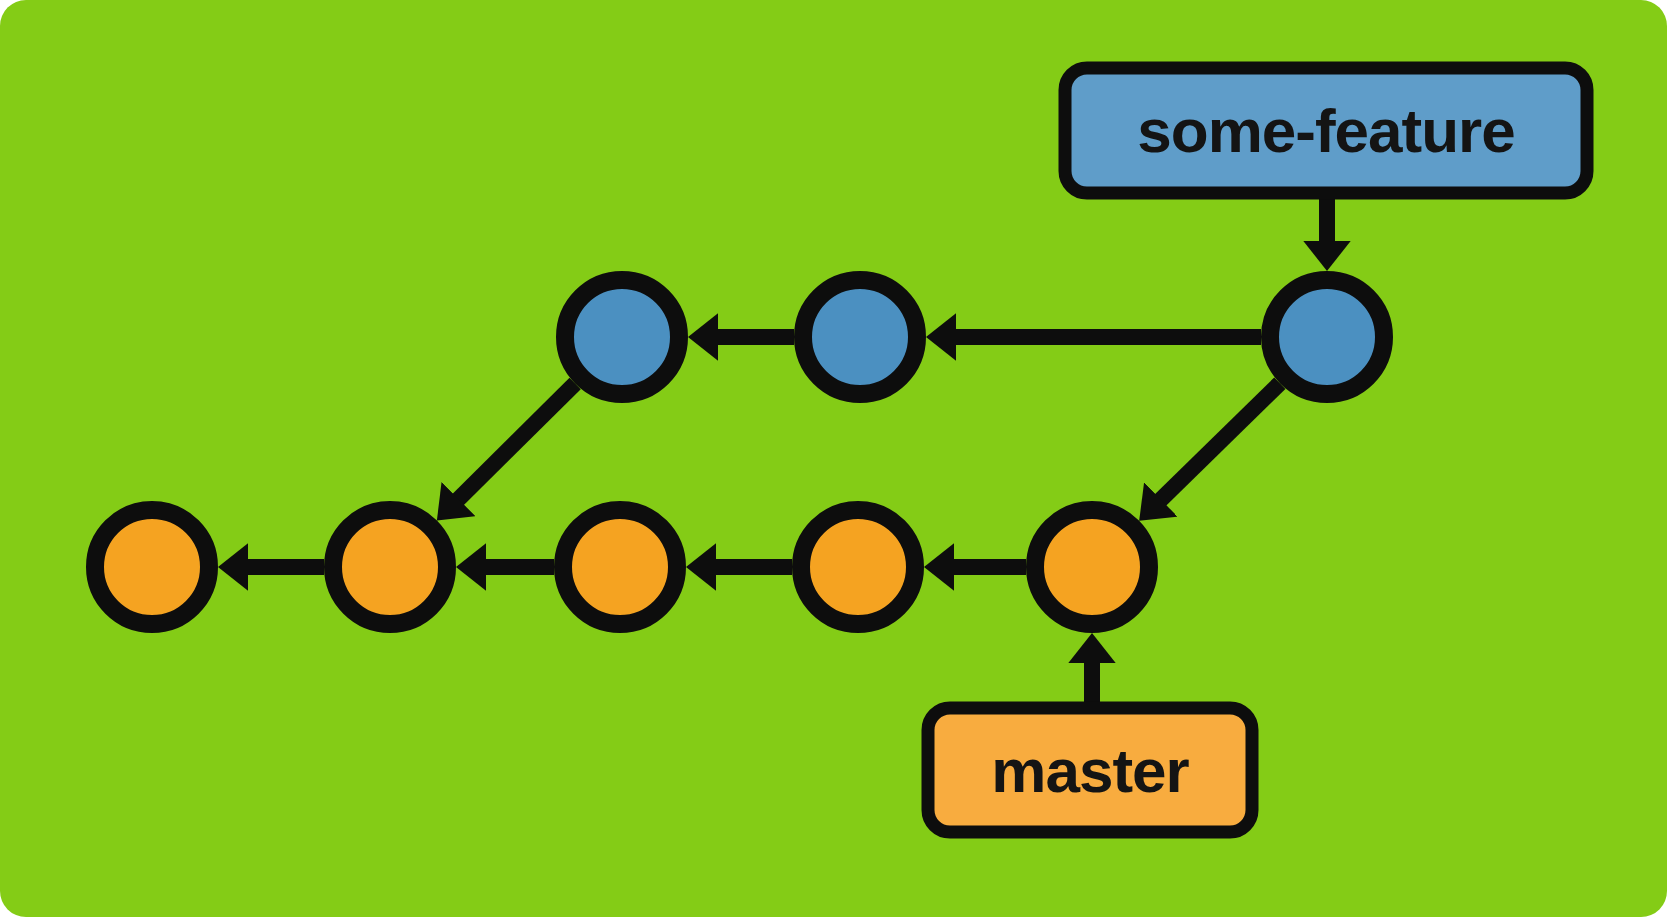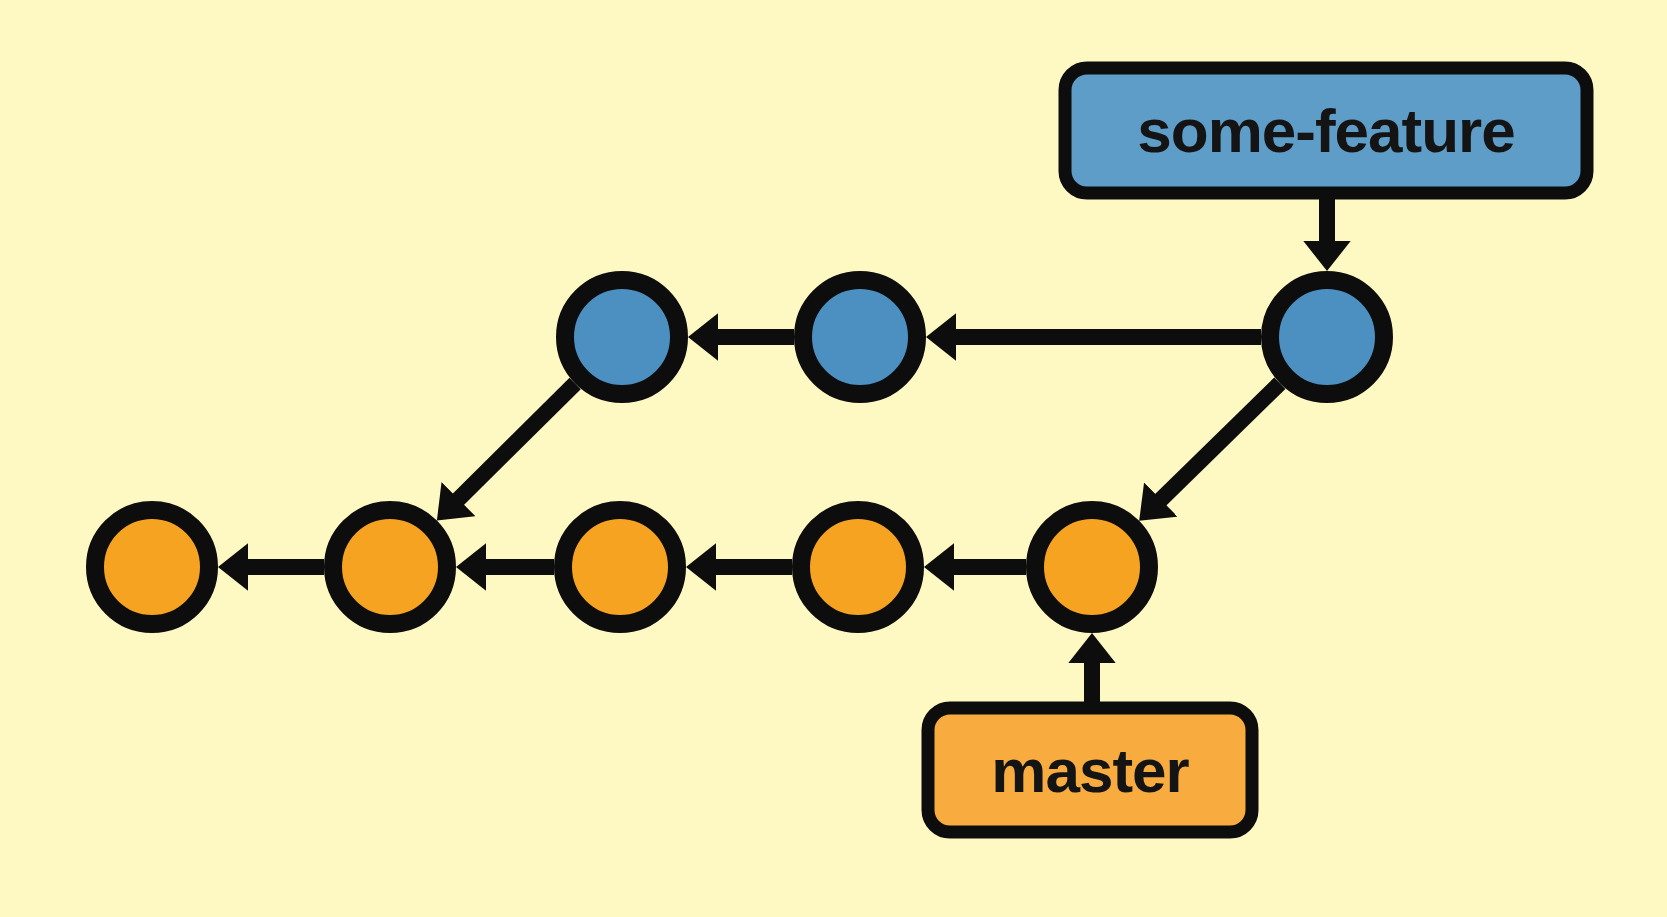--- a/index.html
+++ b/index.html
@@ -8,21 +8,22 @@
     background: #ffffff;
     width: 1667px;
     height: 917px;
     overflow: hidden;
     font-family: "Liberation Sans", sans-serif;
   }
   .canvas {
     position: relative;
     width: 1667px;
     height: 917px;
-    background: #fef9c3;
+    background: #84cc16;
+    border-radius: 26px;
   }
   svg { display: block; }
   .branch-label-text {
     font-family: "Liberation Sans", "DejaVu Sans", sans-serif;
     font-weight: bold;
     font-size: 62px;
     letter-spacing: -1px;
   }
 </style>
 </head>

